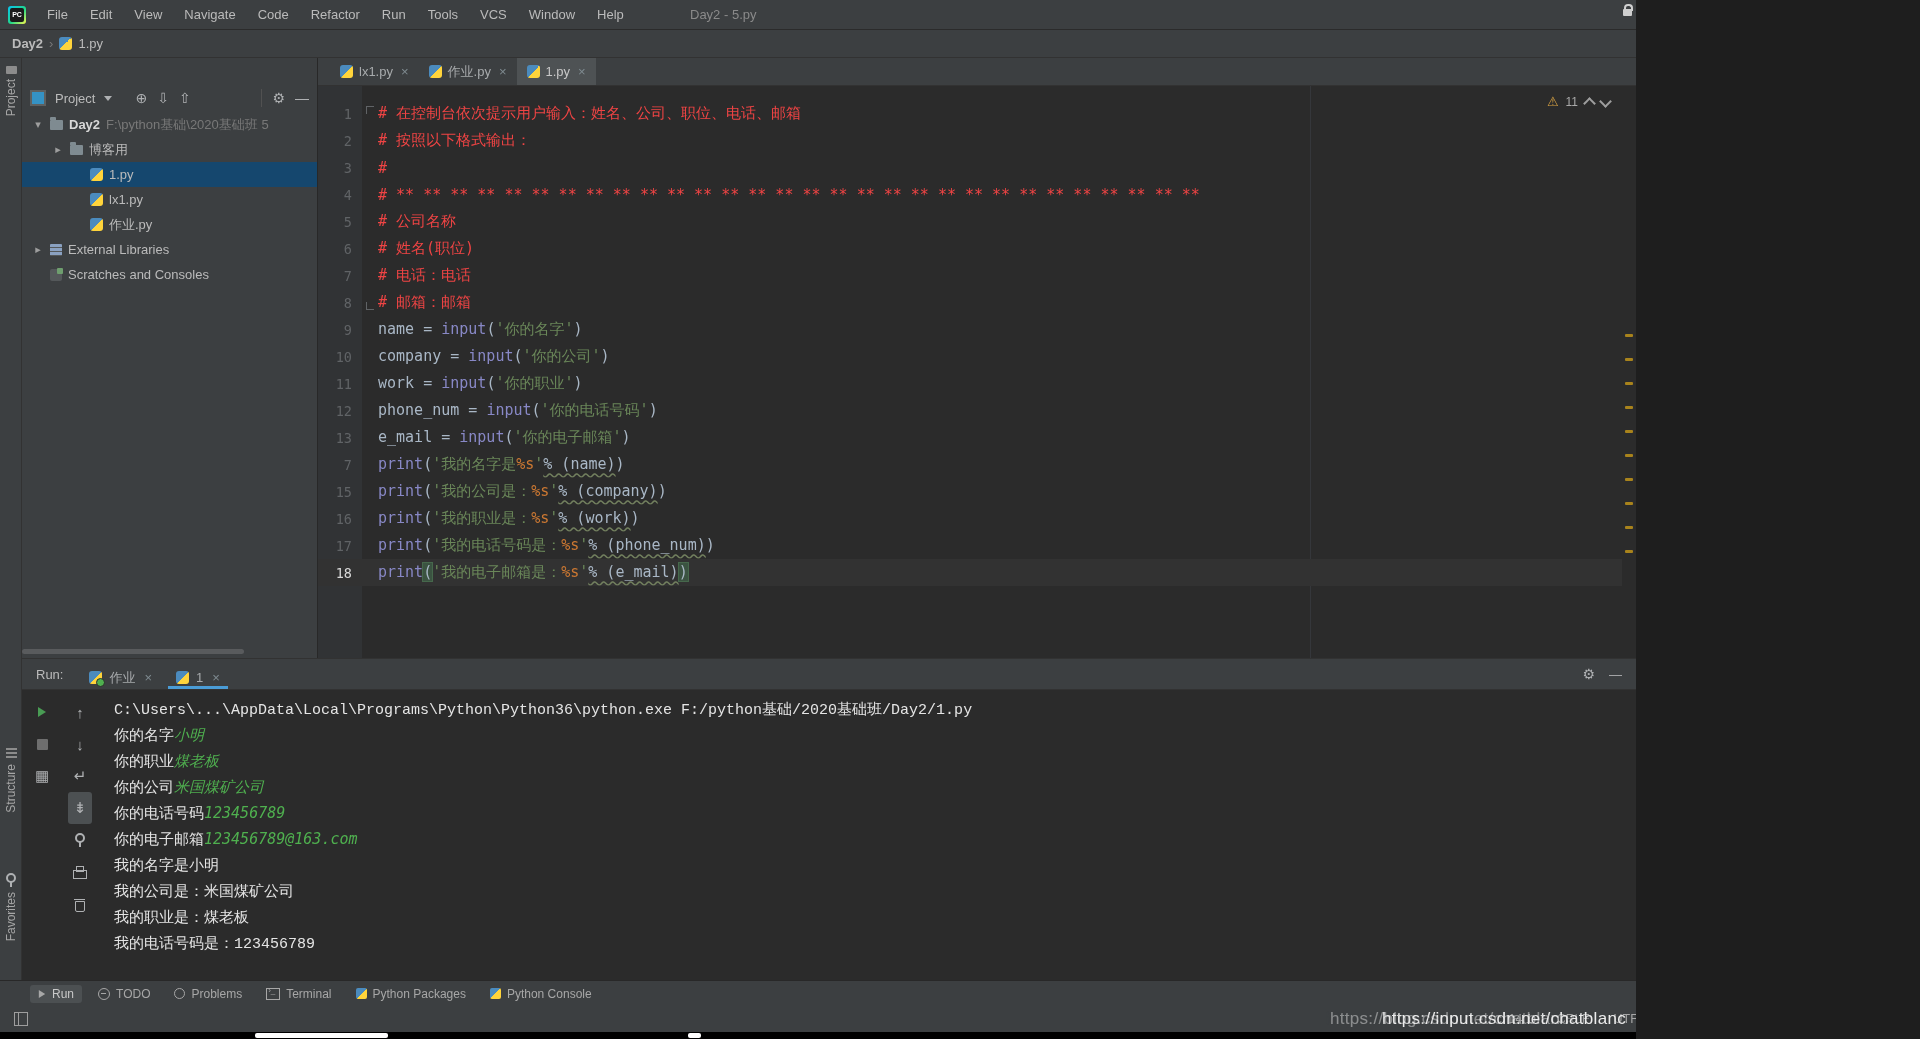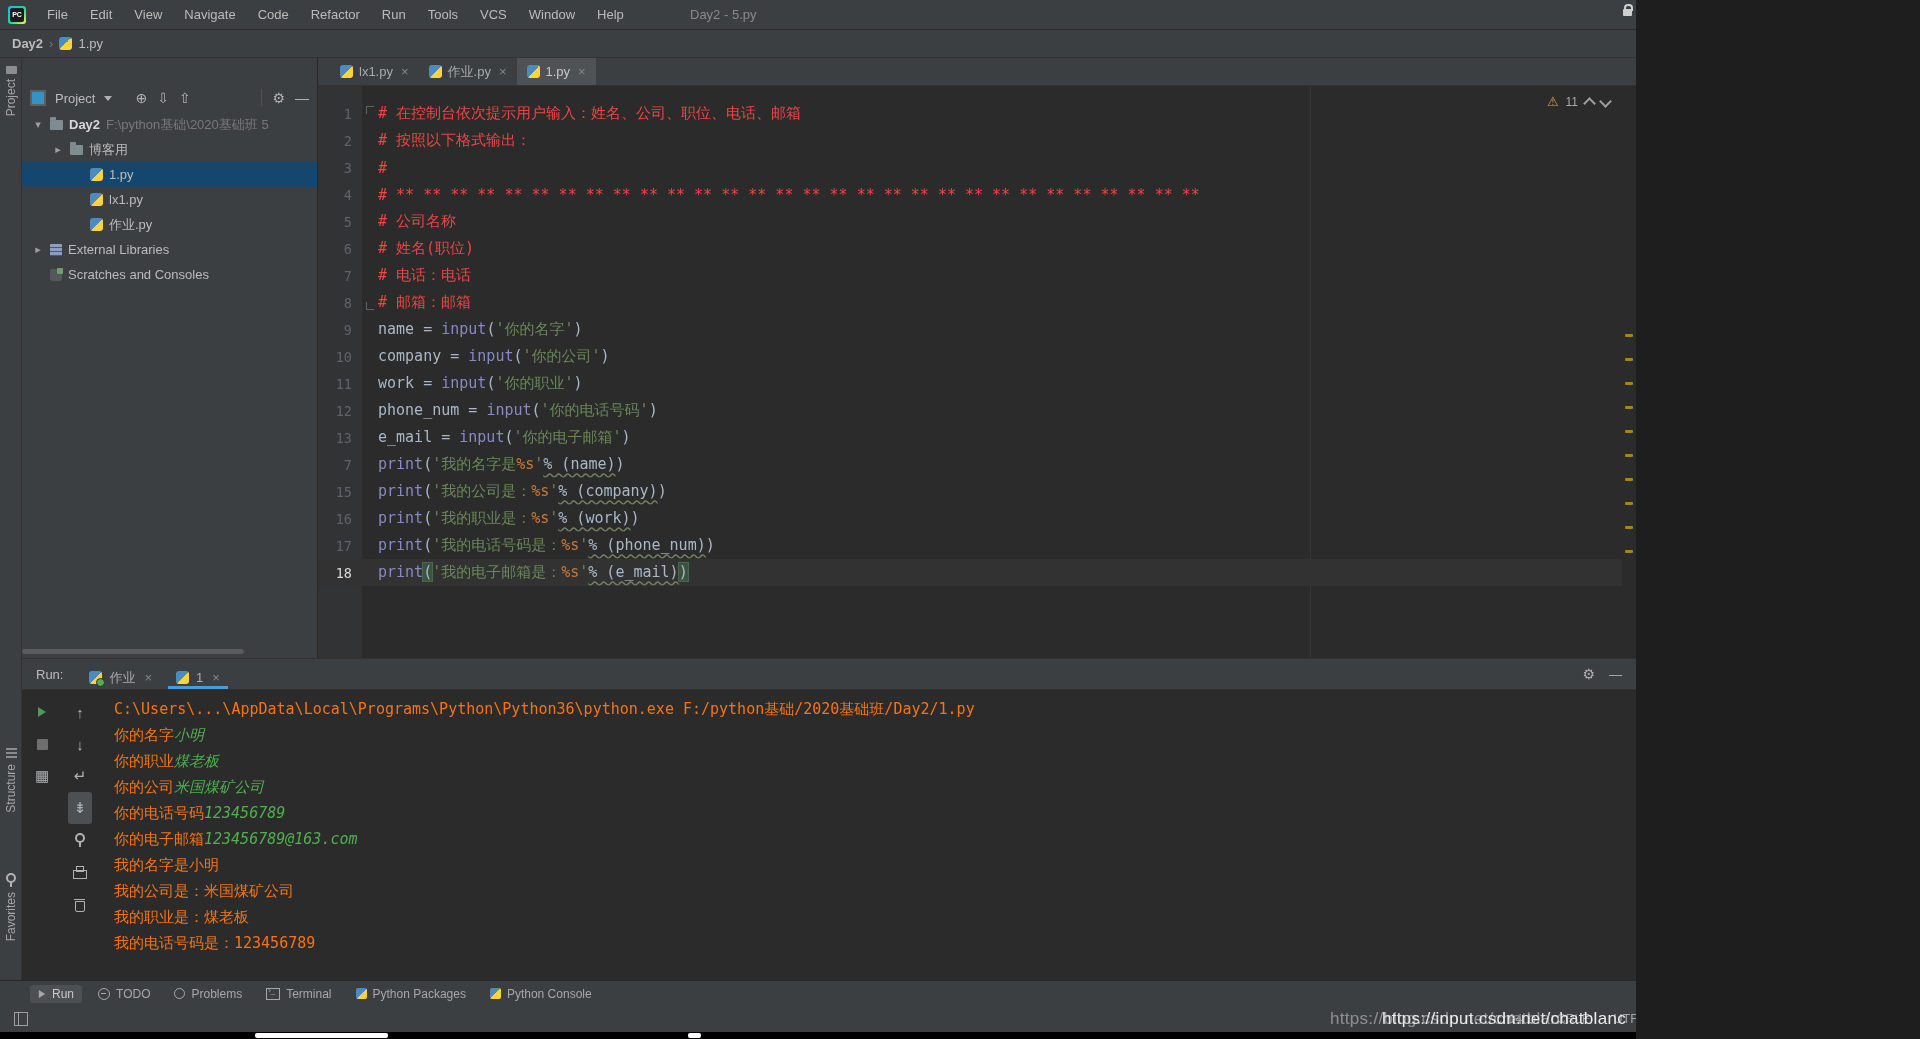--- a/index.html
+++ b/index.html
@@ -153,21 +153,21 @@
   .rtab{display:flex;align-items:center;gap:7px;padding:0 12px;color:#A7AAAC;position:relative;}
   .rtab.active::after{content:"";position:absolute;left:4px;right:4px;bottom:0;height:3px;background:#4A9CD6;}
   .run-bar-right{margin-left:auto;display:flex;align-items:center;gap:14px;padding-right:14px;color:#AFB1B3;}
   .ctool{position:absolute;width:24px;display:flex;flex-direction:column;align-items:center;}
   .ctool .cbtn{height:32px;display:flex;align-items:center;justify-content:center;width:24px;
                color:#AFB1B3;font-size:15px;border-radius:3px;}
   .cbtn.sel{background:#4C5052;}
   .console{position:absolute;left:92px;top:38px;right:10px;bottom:0;
            font-family:"DejaVu Sans Mono",monospace;font-size:15px;}
   .cline{height:26px;display:flex;align-items:center;white-space:pre;}
-  .c-out{color:#f97316;}
+  .c-out{color:#e5e5e5;font-family:Liberation Mono, monospace;}
   .c-in{color:#4FB04F;font-style:italic;}
   
   .bottom-bar{position:absolute;left:0;top:980px;width:1920px;height:26px;background:#3C3F41;
               border-top:1px solid #282828;box-sizing:border-box;display:flex;align-items:center;
               font-size:12px;color:#A7A7A7;padding-left:30px;gap:8px;}
   .bitem{display:flex;align-items:center;gap:6px;padding:2px 8px;border-radius:3px;}
   .bitem.active{background:#4C5052;color:#C8C8C8;}
   .bbar-right{margin-left:auto;display:flex;align-items:center;gap:7px;padding-right:18px;}
   .status-bar{position:absolute;left:0;top:1006px;width:1920px;height:26px;background:#3C3F41;
               display:flex;align-items:center;font-size:12.5px;color:#A7A7A7;box-sizing:border-box;

